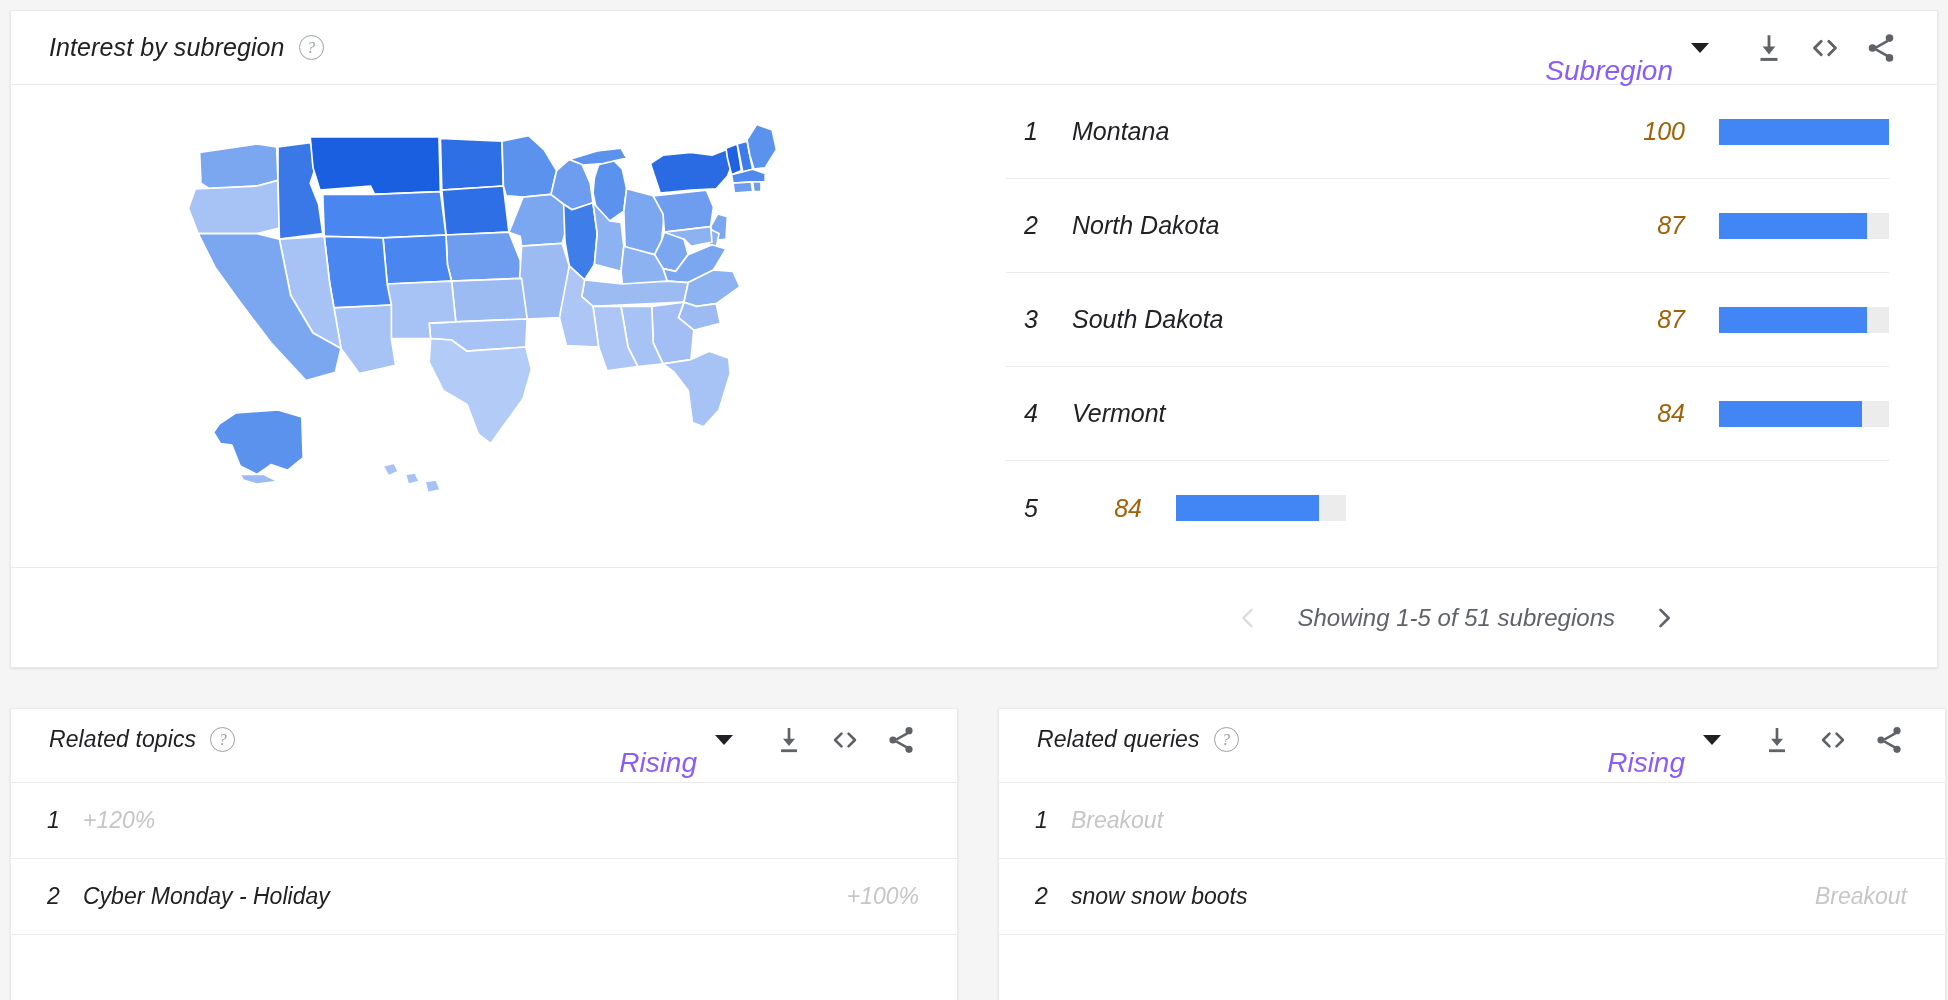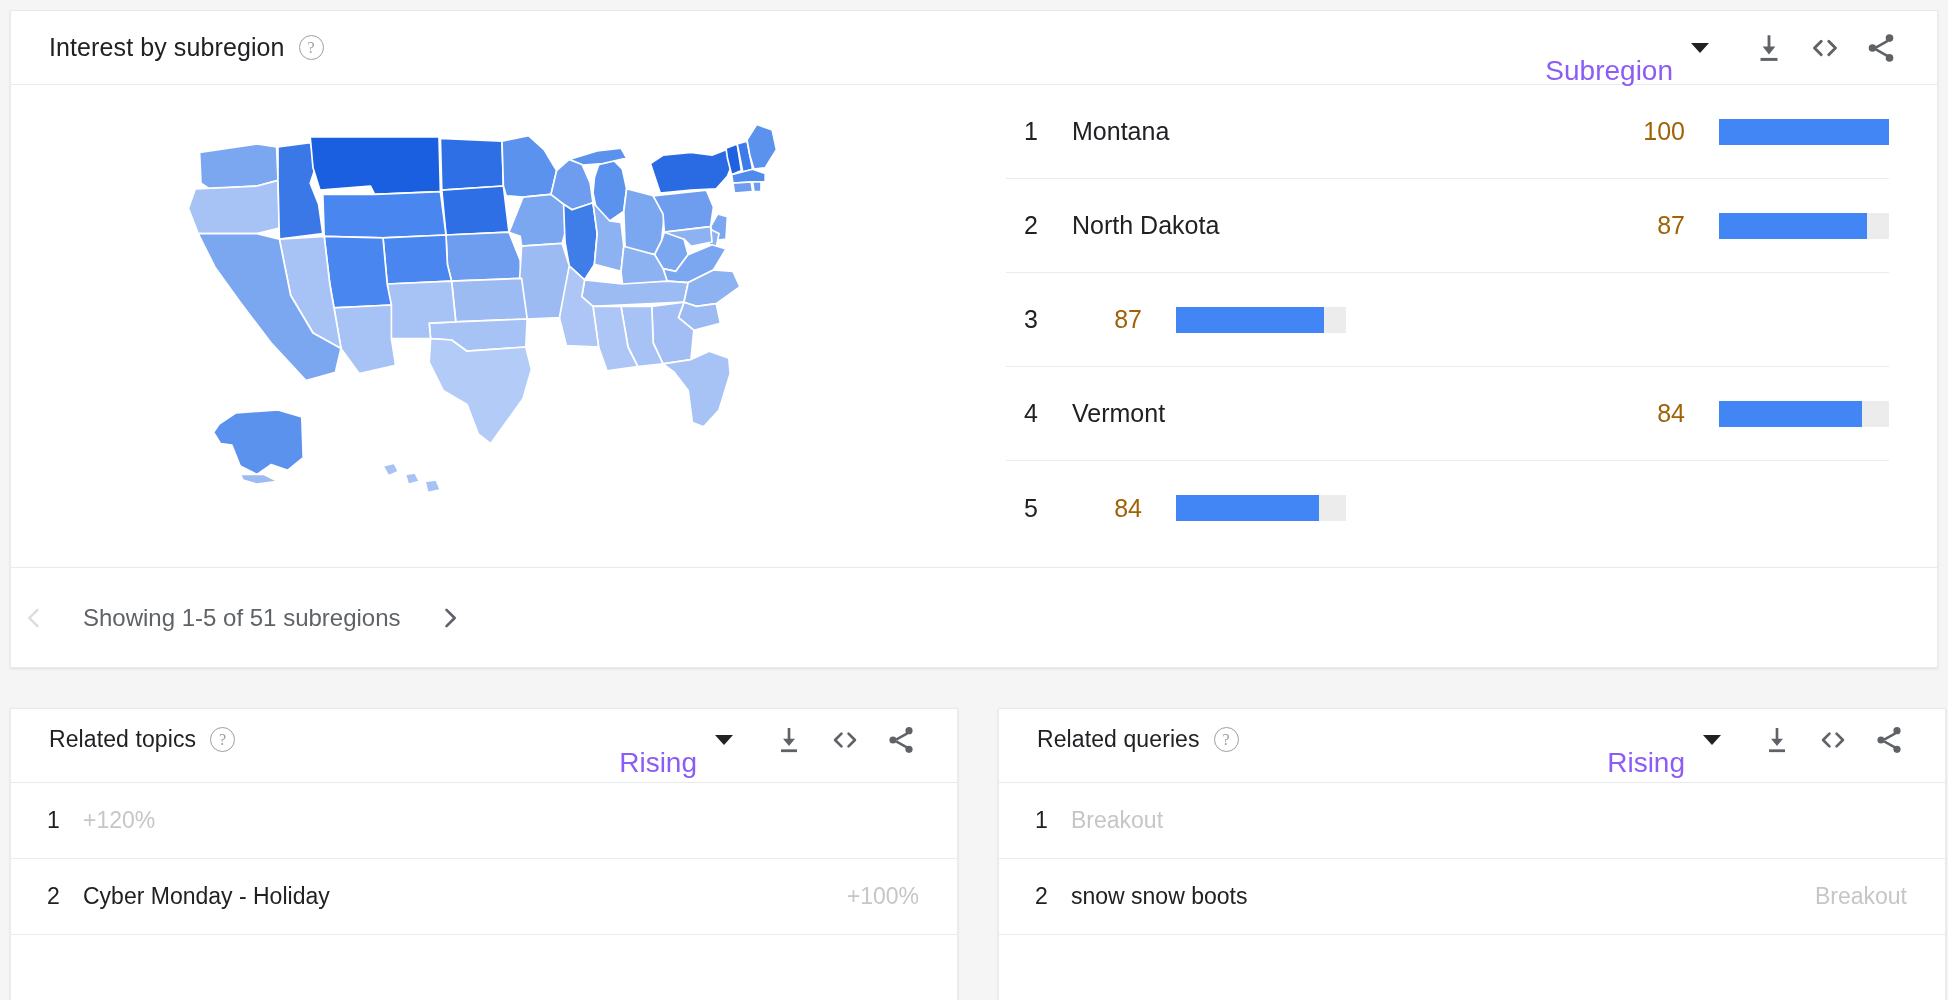--- a/index.html
+++ b/index.html
@@ -4,21 +4,21 @@
 <style>
   * { box-sizing: border-box; }
   html, body {
     margin: 0; padding: 0;
     width: 1948px; height: 1000px;
     background: #f5f5f5;
     font-family: "Liberation Sans", sans-serif;
     -webkit-font-smoothing: antialiased;
     overflow: hidden;
   }
-  .page { position: relative; width: 1948px; height: 1000px; background: #f5f5f5; }
+  .page { position: relative; width: 1948px; height: 1000px; background: #f5f5f5; font-style: italic; }
 
   
   .card {
     background: #ffffff;
     border: 1px solid #e8eaed;
     box-shadow: 0 1px 2px rgba(60,64,67,.12);
     position: absolute;
     overflow: hidden;
   }
   #card-subregion { left: 10px; top: 10px; width: 1928px; height: 658px; }
@@ -134,21 +134,21 @@
   }
   .bar-fill {
     height: 100%;
     background: #4285f4;
   }
 
   
   .pager {
     height: 100px;
     border-top: 1px solid #e8eaed;
-    display: flex; align-items: center; 
+    display: flex; align-items: center; justify-content: flex-end;
     padding-right: 250px;
     gap: 0;
   }
   .pager-btn {
     width: 46px; height: 46px;
     display: flex; align-items: center; justify-content: center;
     cursor: pointer;
   }
   .pager-btn.disabled { cursor: default; }
   .pager-text {
@@ -356,20 +356,21 @@
         <div class="geo-row">
           <div class="rank">2</div>
           <div class="geo-name">North Dakota</div>
           <div class="geo-value">87</div>
           <div class="bar-track">
             <div class="bar-fill" style="width:87%"></div>
           </div>
         </div>
         <div class="geo-row">
           <div class="rank">3</div>
+          <div class="geo-name">South Dakota</div>
           <div class="geo-value">87</div>
           <div class="bar-track">
             <div class="bar-fill" style="width:87%"></div>
           </div>
         </div>
         <div class="geo-row">
           <div class="rank">4</div>
           <div class="geo-name">Vermont</div>
           <div class="geo-value">84</div>
           <div class="bar-track">

